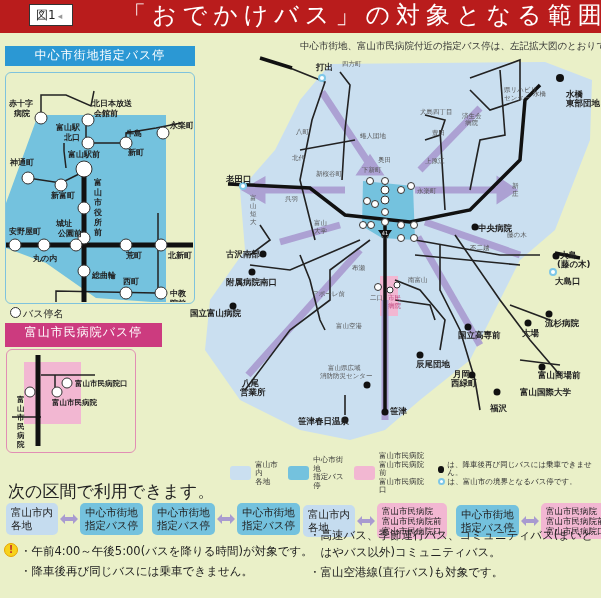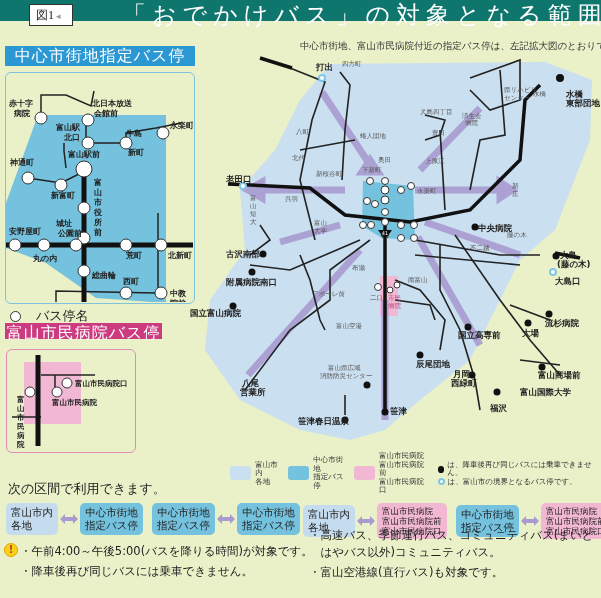--- a/index.html
+++ b/index.html
@@ -1,38 +1,38 @@
 <!DOCTYPE html>
 <html><head>
 <meta charset="utf-8">
 <style>
   * { box-sizing: border-box; margin: 0; padding: 0; }
   body { width: 601px; height: 598px; background: #eaf0c8; font-family: "DejaVu Sans", sans-serif; position: relative; overflow: hidden; color: #222; }
-  .header { position: absolute; left: 0; top: 0; width: 601px; height: 21px; background: #0f766e; font-family: Liberation Serif, serif; }
+  .header { position: absolute; left: 0; top: 0; width: 601px; height: 33px; background: #b91c1c; }
   .fig-label { position: absolute; left: 29px; top: 4px; width: 44px; height: 22px; background: #fff; border: 1px solid #333; font-size: 12px; line-height: 20px; padding-left: 6px; color: #222; }
   .fig-label .arr { color: #999; font-size: 9px; margin-left: 2px; }
   .title { position: absolute; left: 122px; top: 1px; font-size: 24px; letter-spacing: 6px; color: #fff; line-height: 29px; white-space: nowrap; }
   .note { position: absolute; left: 300px; top: 40px; font-size: 9.5px; color: #333; white-space: nowrap; }
-  .sec-head { position: absolute; font-size: 16px; color: #fff; text-align: center; line-height: 19px; letter-spacing: 1px; }
+  .sec-head { position: absolute; font-size: 12px; color: #fff; text-align: center; line-height: 19px; letter-spacing: 1px; }
   .sec-blue { left: 5px; top: 46px; width: 190px; height: 20px; background: #2b98d4; }
-  .sec-pink { left: 5px; top: 323px; width: 157px; height: 16px; background: #cc3b7f; }
+  .sec-pink { left: 5px; top: 323px; width: 157px; height: 24px; background: #cc3b7f; }
   .inset { position: absolute; border: 1.5px solid #7fc3dd; border-radius: 6px; }
   .inset-blue { left: 5px; top: 72px; width: 190px; height: 232px; }
   .inset-pink { left: 6px; top: 349px; width: 130px; height: 104px; border-color: #e18eb4; }
   svg text { font-family: "DejaVu Sans", sans-serif; }
-  .legend-stop { position: absolute; left: 10px; top: 307px; font-size: 13px; display: flex; align-items: center; gap: 15px; }
+  .legend-stop { position: absolute; left: 10px; top: 307px; font-size: 10px; display: flex; align-items: flex-start; gap: 2px; }
   .legend-stop .c { width: 11px; height: 11px; border-radius: 50%; border: 1.5px solid #333; background: #fff; }
   .map { position: absolute; left: 0; top: 0; }
   .legend { position: absolute; left: 230px; top: 452px; display: flex; align-items: center; gap: 4px; font-size: 7.5px; line-height: 8.5px; color: #333; }
   .sw { width: 22px; height: 14px; border-radius: 3px; }
   .legend .lg-note { margin-left: 4px; }
   .lg-note div { display: flex; align-items: center; gap: 3px; }
   .dot-k { width: 7px; height: 7px; border-radius: 50%; background: #111; display: inline-block; }
   .dot-b { width: 7px; height: 7px; border-radius: 50%; background: #fff; border: 2px solid #7ec7e8; display: inline-block; }
-  .avail { position: absolute; left: 8px; top: 480px; font-size: 13px; color: #222; white-space: nowrap; }
+  .avail { position: absolute; left: 8px; top: 480px; font-size: 17px; color: #222; white-space: nowrap; }
   .route { position: absolute; display: flex; align-items: center; gap: 2px; }
   .box { border-radius: 5px; font-size: 10.5px; line-height: 13px; padding: 3px 5px; white-space: nowrap; color: #222; }
   .b-light { background: #c5dcef; }
   .b-cyan { background: #74c2de; text-align: center; }
   .b-pink { background: #f2b7d2; font-size: 8.5px; line-height: 10px; padding: 3px 5px; }
   .dbl { width: 18px; height: 10px; position: relative; }
   .bullets { position: absolute; font-size: 11.5px; line-height: 20px; color: #222; }
   .warn { position: absolute; left: 4px; top: 543px; width: 14px; height: 14px; border-radius: 50%; background: #f7d21c; border: 1.5px solid #e8a300; font-size: 10px; font-weight: bold; color: #c0392b; text-align: center; line-height: 11px; }
 </style>
 </head>

